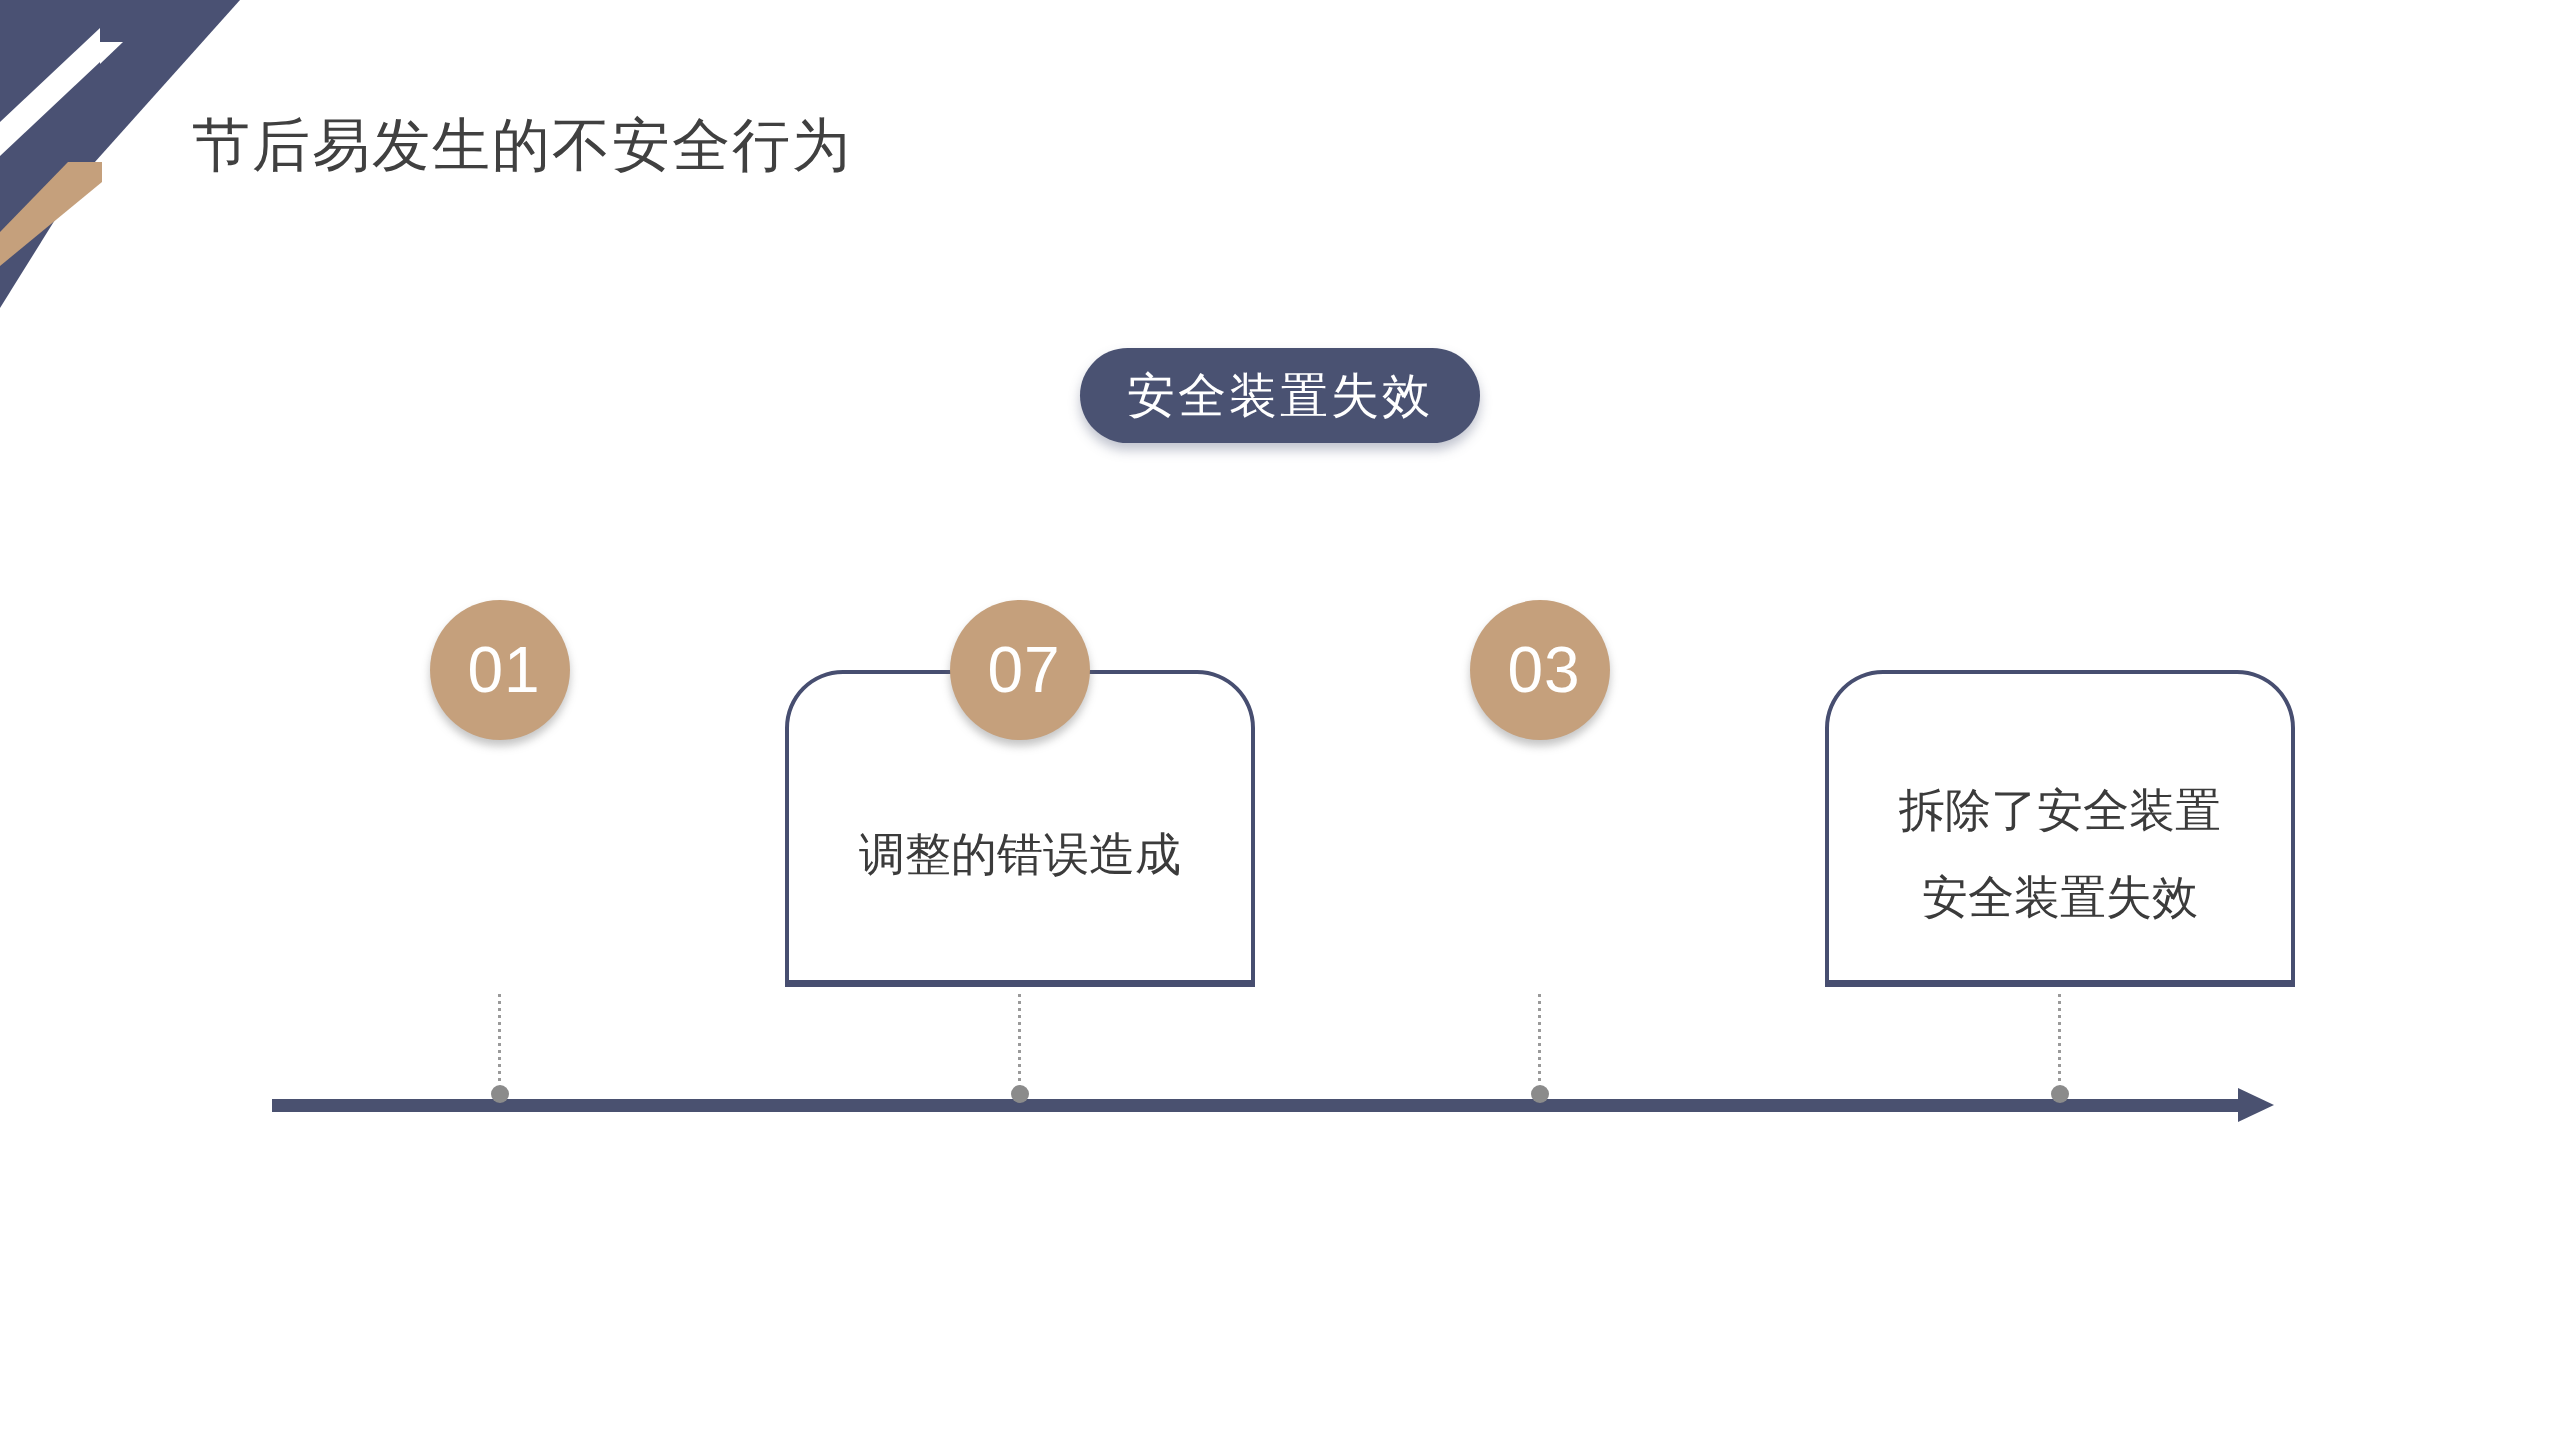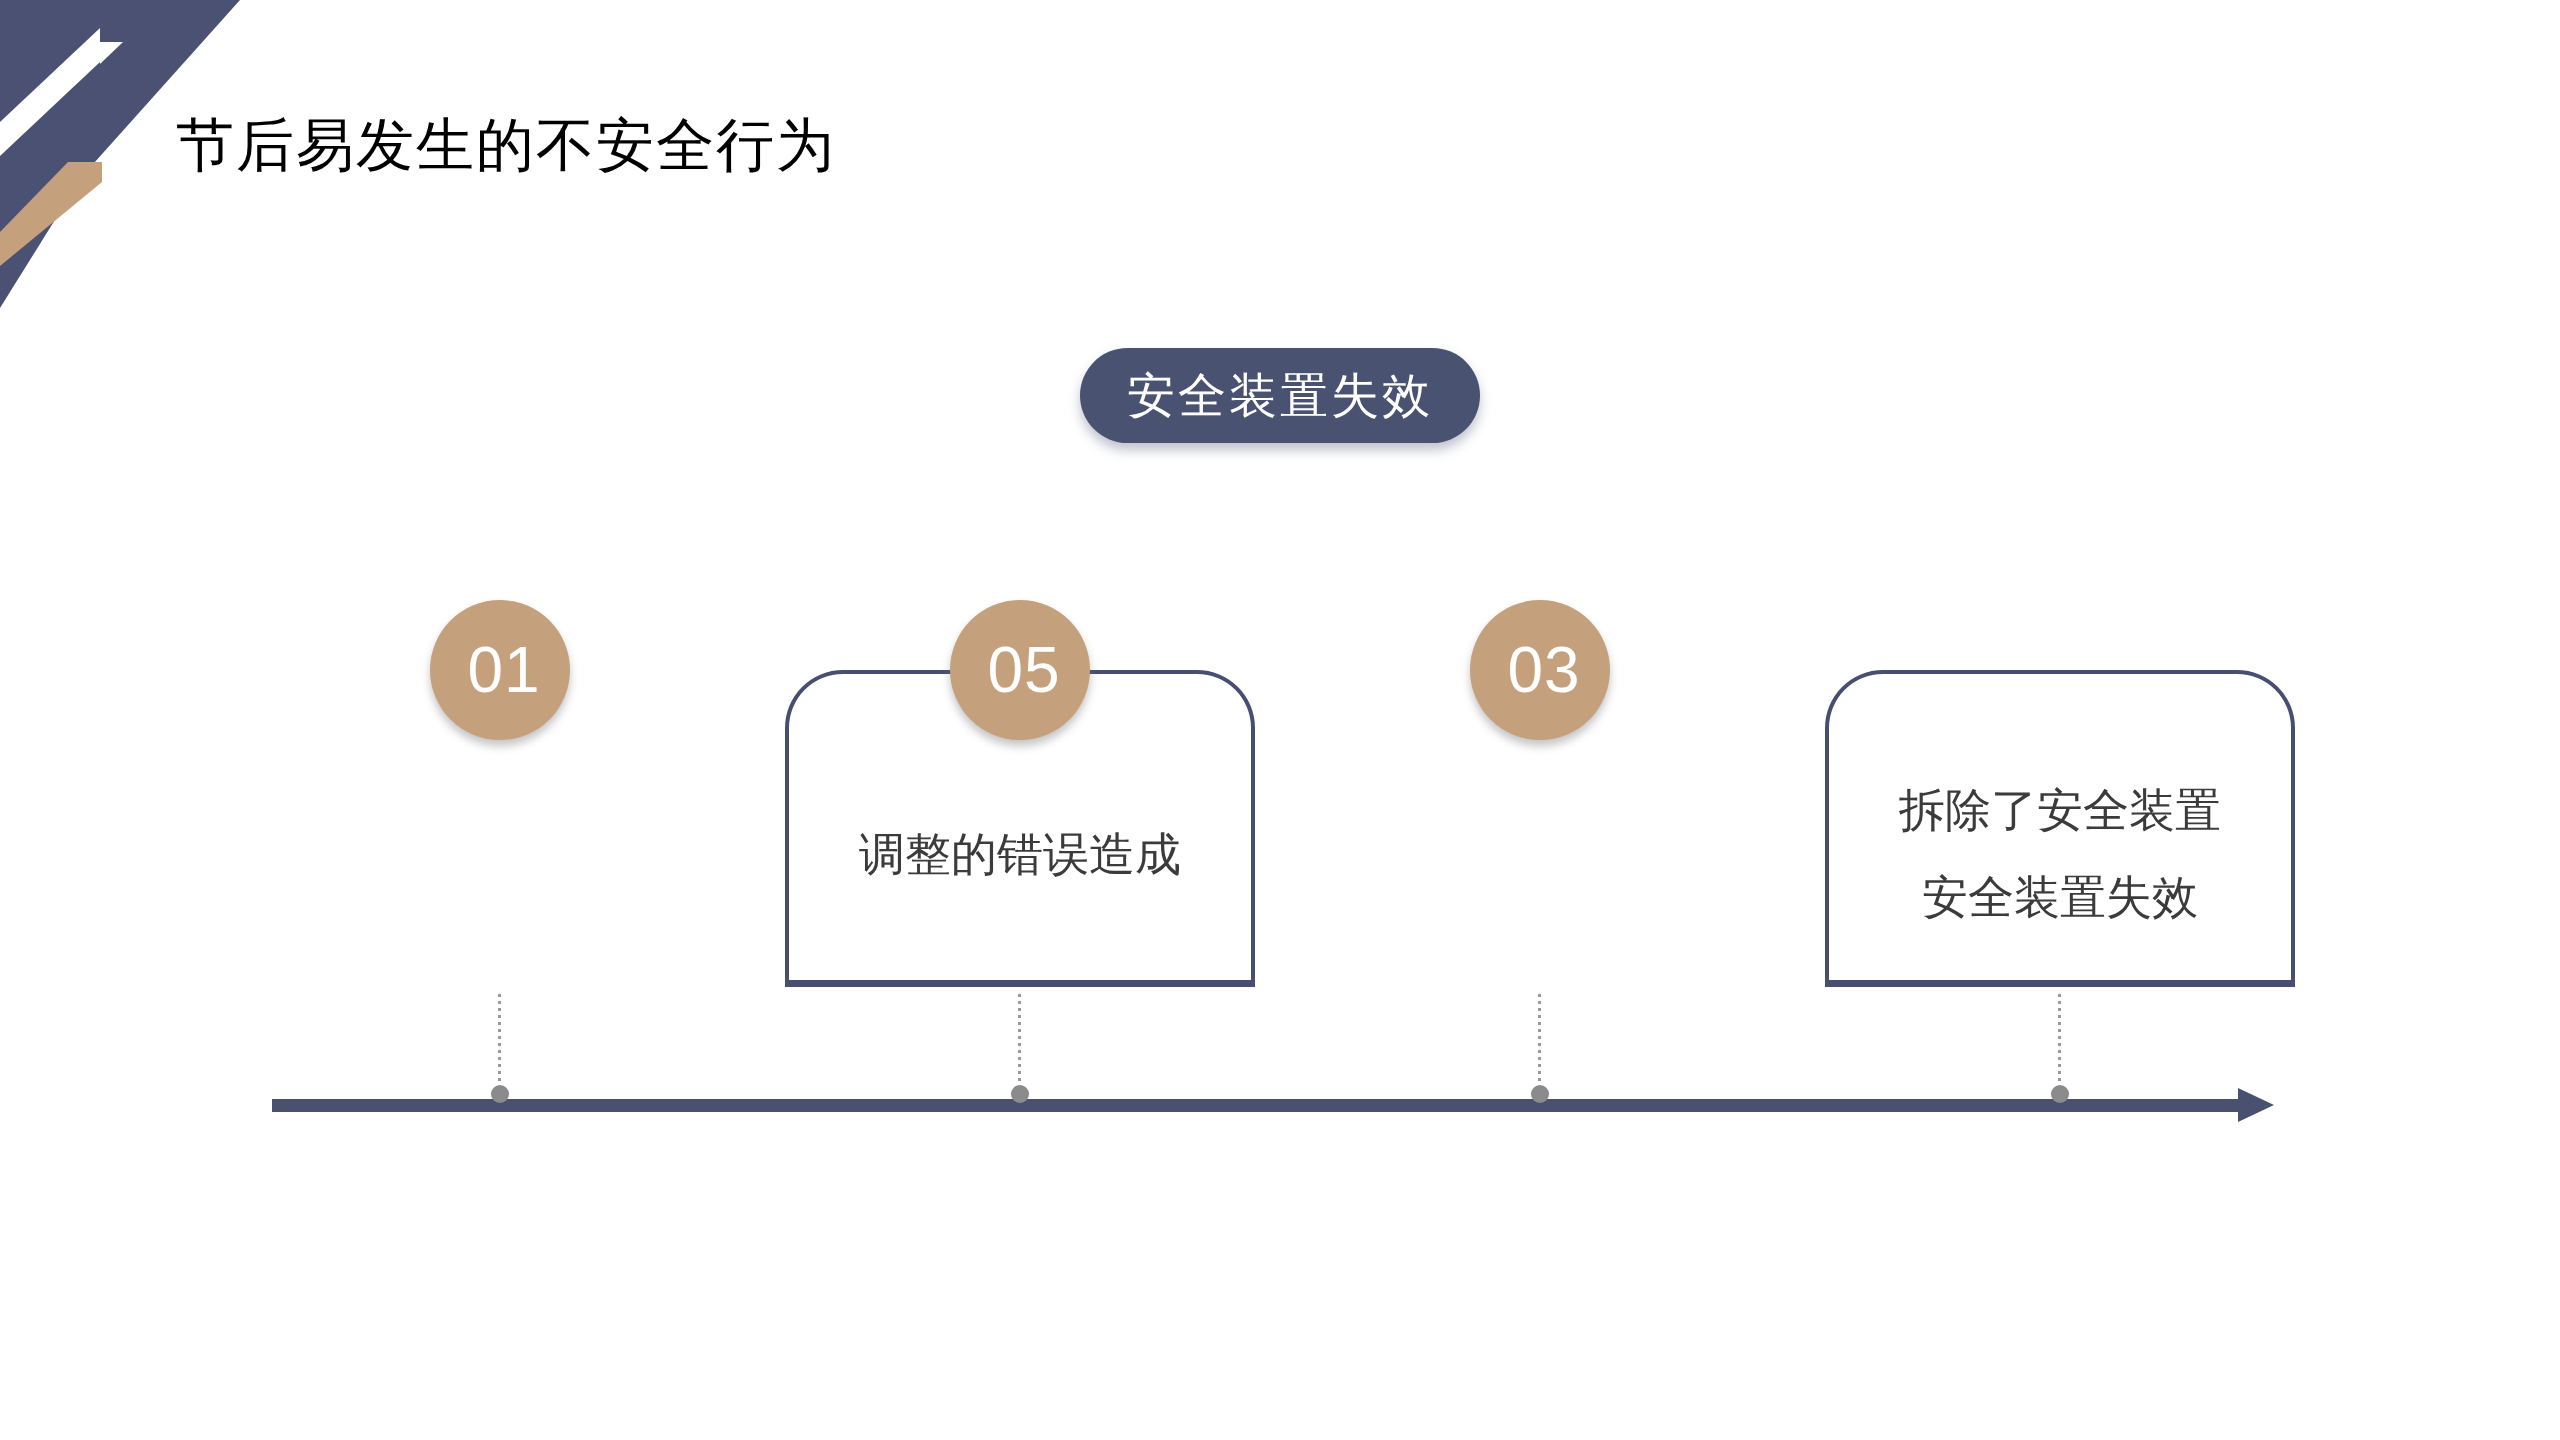--- a/index.html
+++ b/index.html
@@ -9,24 +9,24 @@
     background:#ffffff;
     overflow:hidden;
     font-family:"Liberation Sans","DejaVu Sans",sans-serif;
   }
 
   
   .corner-decor{position:absolute;left:0;top:0;width:250px;height:310px;}
 
   
   .slide-title{
-    position:absolute;left:176px;top:112px;
+    position:absolute;left:192px;top:112px;
     font-size:58px;line-height:66px;
     font-weight:500;
-    color:#000000;
+    color:#404040;
     letter-spacing:2px;
     white-space:nowrap;
   }
 
   
   .badge{
     position:absolute;left:1080px;top:348px;
     width:400px;height:95px;
     background:#4a5272;
     border-radius:48px;
@@ -120,21 +120,21 @@
     </div>
     <div class="step-connector"></div>
     <div class="step-dot"></div>
   </div>
 
   <div class="step s2">
     <div class="step-card">
       <div class="step-text">调整的错误造成</div>
     </div>
     <div class="step-circle">
-      <span class="step-number">05</span>
+      <span class="step-number">07</span>
     </div>
     <div class="step-connector"></div>
     <div class="step-dot"></div>
   </div>
 
   <div class="step s3">
     <div class="step-circle">
       <span class="step-number">03</span>
     </div>
     <div class="step-connector"></div>

